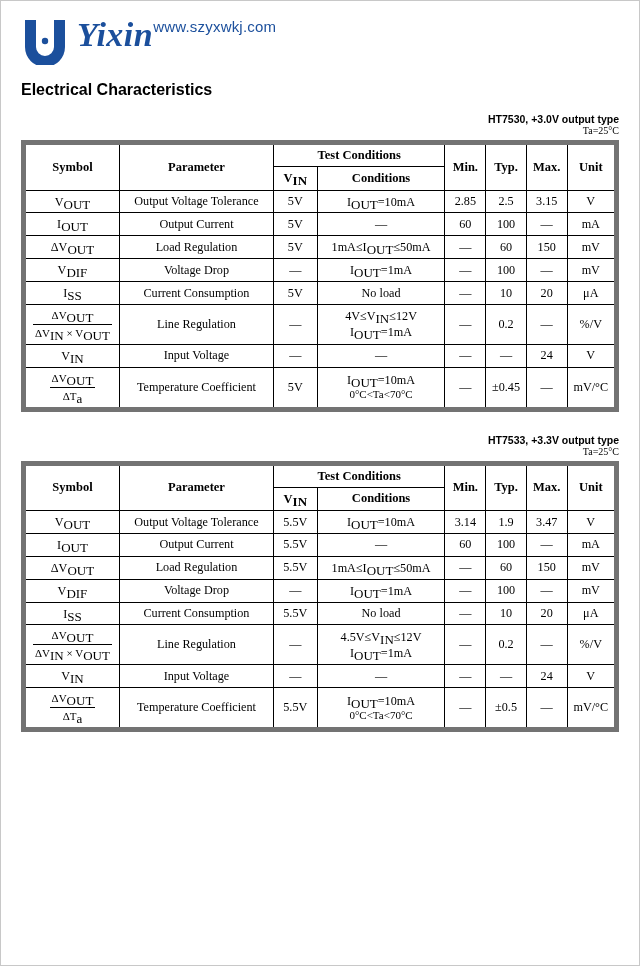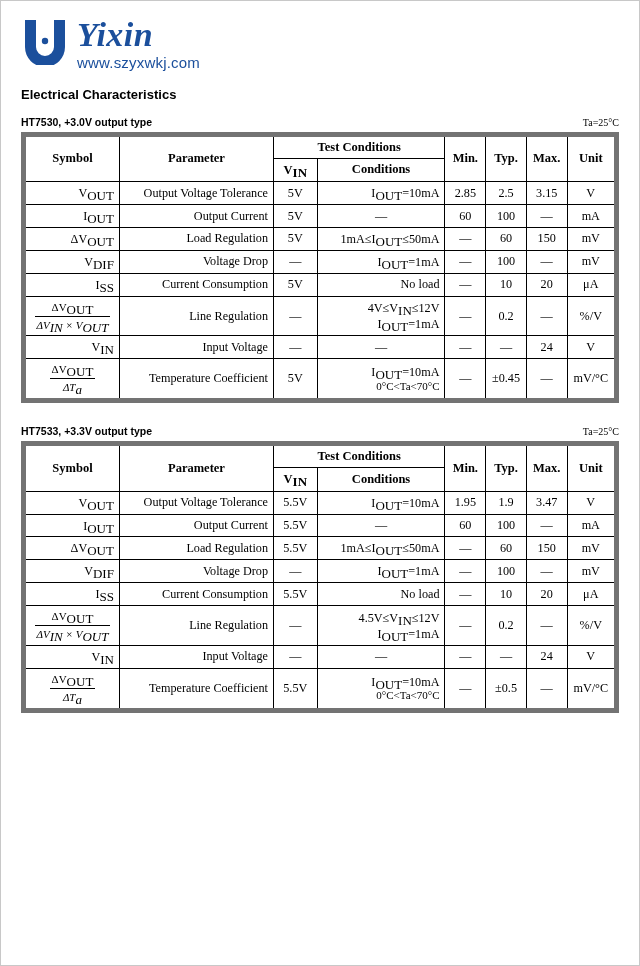--- a/index.html
+++ b/index.html
@@ -33,21 +33,20 @@
   }
   .logo-mark {
     width: 48px;
     height: 48px;
     flex: 0 0 48px;
     margin-right: 8px;
     margin-top: 2px;
   }
   .logo-text-wrap {
     display: flex;
-    flex-direction: column;
     justify-content: center;
     padding-top: 2px;
   }
   .logo-word {
     font-family: "Liberation Serif", serif;
     font-size: 34px;
     font-weight: bold;
     font-style: italic;
     color: #1b4f9c;
     line-height: 1.05;
@@ -57,33 +56,34 @@
     font-family: "Liberation Sans", sans-serif;
     font-size: 15px;
     color: #1b4f9c;
     margin-top: 1px;
     letter-spacing: 0.2px;
   }
 
   
   .section-title {
     font-family: "Liberation Sans", sans-serif;
-    font-size: 13px;
+    font-size: 16px;
     font-weight: bold;
     color: #000;
     margin: 6px 0 14px 0;
   }
   .table-caption-row {
     display: flex;
     justify-content: space-between;
     align-items: flex-end;
     font-family: "Liberation Sans", sans-serif;
     font-size: 10.5px;
     font-weight: bold;
     margin-bottom: 4px;
+    flex-direction: column;
   }
   .table-caption-right {
     font-weight: normal;
     font-size: 10px;
     font-family: "Liberation Serif", serif;
     text-align: right;
   }
 
   
   table.spec {
@@ -99,21 +99,21 @@
     font-size: 12.2px;
     vertical-align: middle;
     line-height: 1.22;
   }
   table.spec th {
     text-align: center;
     font-weight: bold;
     font-size: 12.5px;
   }
   td.c { text-align: center; }
-  td.l { text-align: right; }
+  td.l { text-align: center; }
   .sym { white-space: nowrap; }
   sub {
     font-size: 13px;
     vertical-align: baseline;
     position: relative;
     top: 3px;
   }
   
   .frac {
     display: inline-block;
@@ -126,21 +126,20 @@
     border-bottom: 1px solid #000;
     padding: 0 2px 1px 2px;
     font-size: 11px;
     white-space: nowrap;
   }
   .frac .den {
     display: block;
     padding: 1px 2px 0 2px;
     font-size: 11px;
     white-space: nowrap;
-    font-style: italic;
   }
   .multi {
     display: block;
     white-space: nowrap;
   }
 
   .spacer-between { height: 22px; }
 </style>
 </head>
 <body>
@@ -349,21 +348,21 @@
     </thead>
     <tbody>
 
       <tr>
         <td class="l sym"><span>V</span><sub>OUT</sub></td>
         <td class="l">Output Voltage Tolerance</td>
         <td class="c">5.5V</td>
         <td class="l">
             <span class="multi"><span>I</span><sub>OUT</sub><span>=10mA</span></span>
           </td>
-        <td class="c">1.95</td>
+        <td class="c">3.14</td>
         <td class="c">1.9</td>
         <td class="c">3.47</td>
         <td class="c">V</td>
       </tr>
 
       <tr>
         <td class="l sym"><span>I</span><sub>OUT</sub></td>
         <td class="l">Output Current</td>
         <td class="c">5.5V</td>
         <td class="c">

